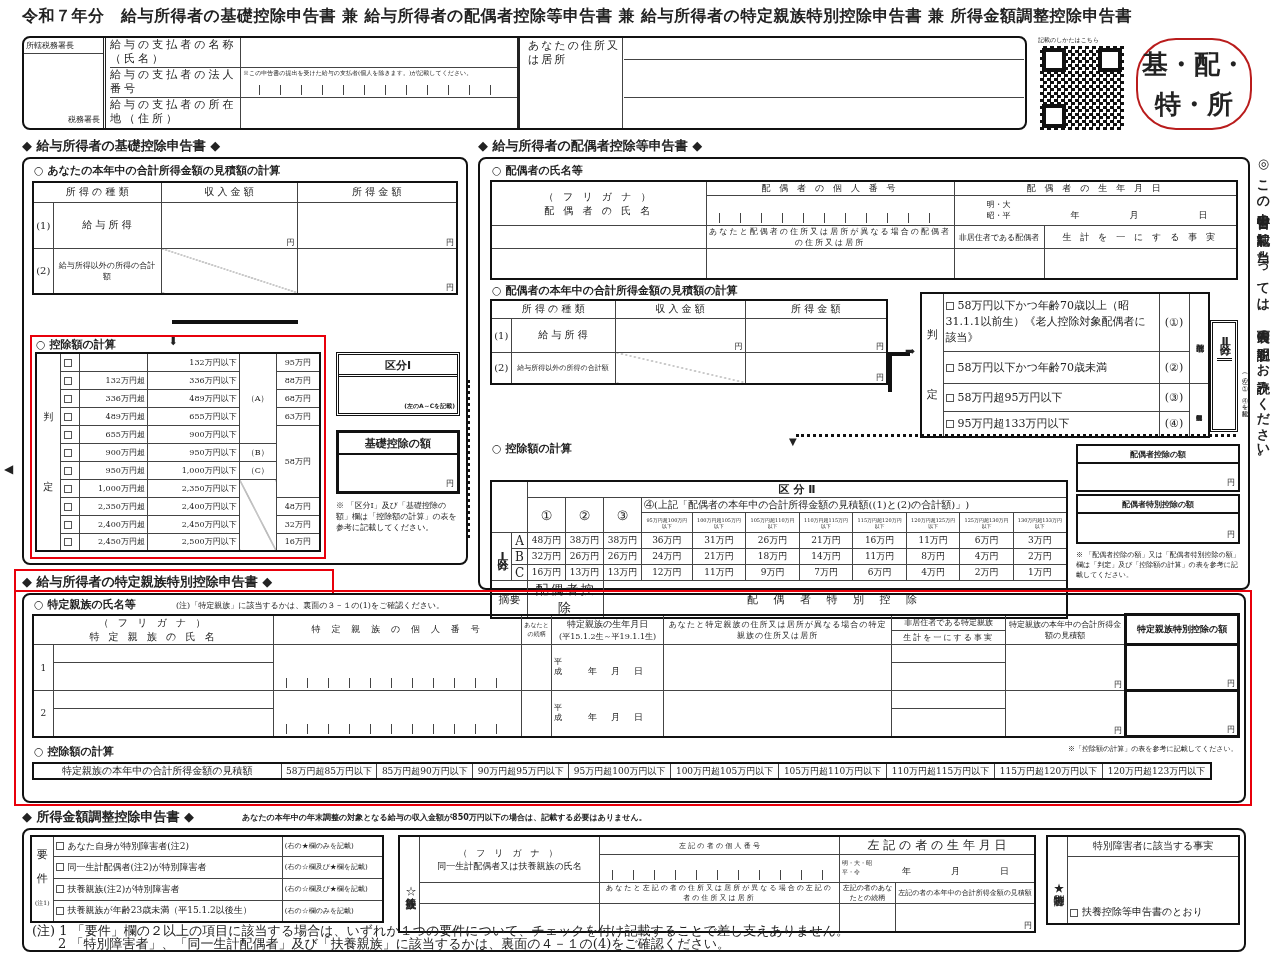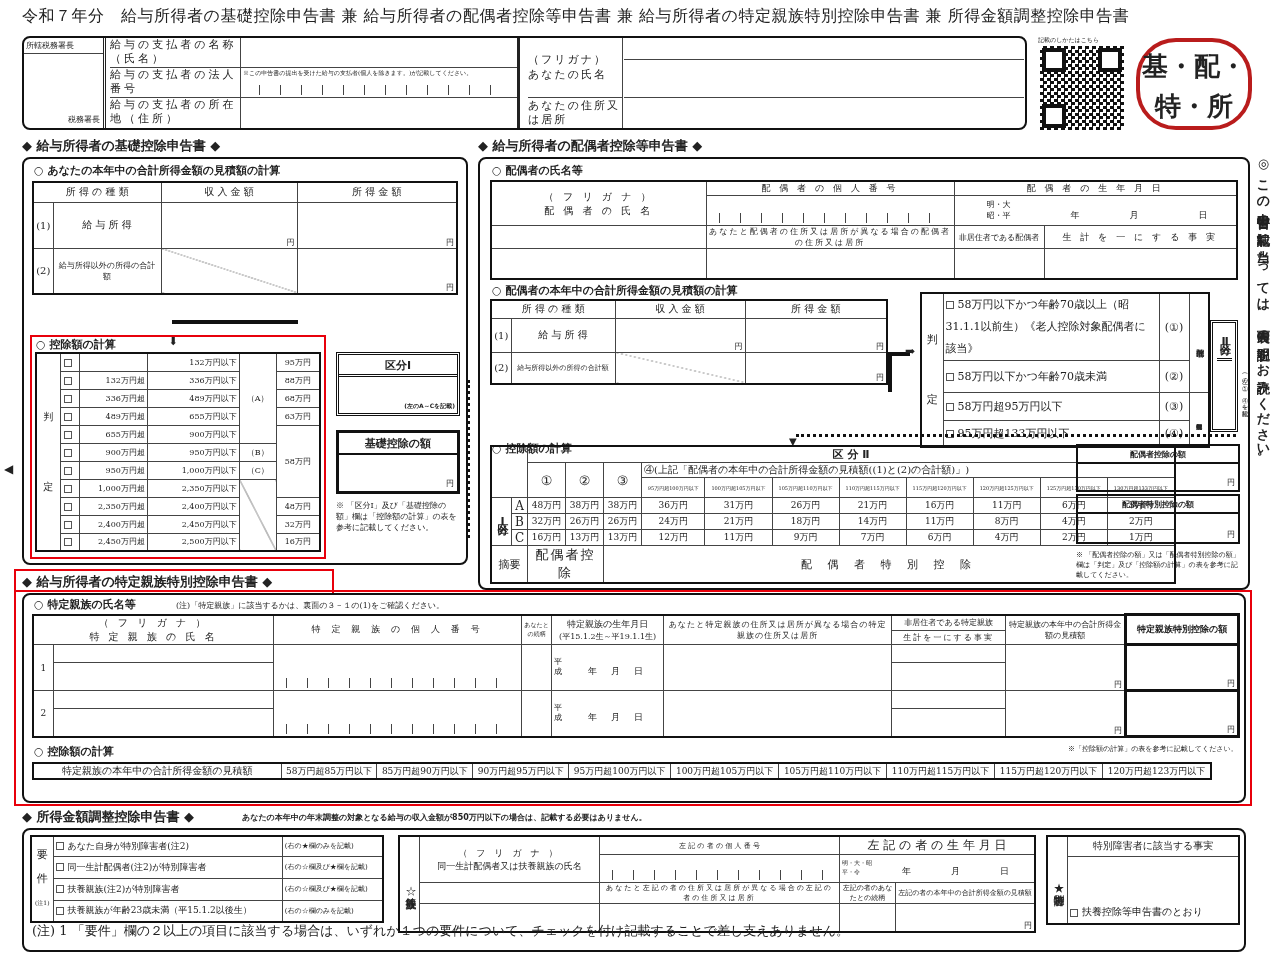--- a/index.html
+++ b/index.html
@@ -1,20 +1,20 @@
 <!DOCTYPE html>
 <html><head>
 <meta charset="utf-8">
 <style>
 *{box-sizing:border-box;margin:0;padding:0}
 body{width:1280px;height:958px;background:#fff;font-family:"DejaVu Serif",serif;color:#222;position:relative;overflow:hidden;font-size:10px}
 .abs{position:absolute}
 .sans{font-family:"DejaVu Sans",sans-serif}
 .b{font-weight:bold}
-.title{left:22px;top:6px;font-size:16px;font-weight:normal;font-family:"DejaVu Sans",sans-serif;letter-spacing:0.5px;white-space:nowrap}
+.title{left:22px;top:6px;font-size:16px;font-weight:bold;font-family:"DejaVu Sans",sans-serif;letter-spacing:0.5px;white-space:nowrap}
 table{border-collapse:collapse;position:absolute}
 td,th{border:1px solid #444;font-weight:normal;padding:0 2px;vertical-align:middle}
 .thick{border:2px solid #111}
 .box{position:absolute;border:2px solid #111;border-radius:8px}
 .sec-h{font-family:"DejaVu Sans",sans-serif;font-weight:bold;font-size:13px;white-space:nowrap}
 .sub-h{font-size:11px;font-weight:bold;white-space:nowrap}
 .sm{font-size:8px}
 .xs{font-size:6px}
 .c{text-align:center}
 .r{text-align:right}
@@ -41,41 +41,37 @@
 </div>
 <div class="abs" style="left:240px;top:38px;width:280px;height:90px;border-left:1px solid #444;border-right:3px solid #222">
   <div style="height:30px;border-bottom:1px solid #444"></div>
   <div style="height:30px;border-bottom:1px solid #444;position:relative">
     <div class="xs" style="padding:1px 2px">※この申告書の提出を受けた給与の支払者(個人を除きます。)が記載してください。</div>
     <div style="position:absolute;bottom:0;left:8px"><span class="tick"></span><span class="tick"></span><span class="tick"></span><span class="tick"></span><span class="tick"></span><span class="tick"></span><span class="tick"></span><span class="tick"></span><span class="tick"></span><span class="tick"></span><span class="tick"></span><span class="tick"></span></div>
   </div>
   <div style="height:30px"></div>
 </div>
 <div class="abs" style="left:528px;top:38px;width:95px;height:90px;font-size:11px;letter-spacing:2px;border-right:1px solid #444">
-  <div style="height:60px;border-bottom:1px solid #444;padding-top:14px">
-    <div>（フリガナ）</div>
-    <div>あなたの氏名</div>
-  </div>
   <div style="line-height:14px;padding-top:1px">あなたの住所又は居所</div>
 </div>
 <div class="abs" style="left:624px;top:38px;width:400px;height:90px">
   <div style="height:22px;border-bottom:1px solid #444"></div>
   <div style="height:38px;border-bottom:1px solid #444"></div>
   <div style="height:30px"></div>
 </div>
 <div class="abs xs" style="left:1038px;top:36px">記載のしかたはこちら</div>
 <div class="abs" style="left:1040px;top:46px;width:84px;height:84px;background:
   linear-gradient(#fff,#fff) 6px 6px/16px 16px no-repeat,
   linear-gradient(#111,#111) 2px 2px/24px 24px no-repeat,
   linear-gradient(#fff,#fff) 62px 6px/16px 16px no-repeat,
   linear-gradient(#111,#111) 58px 2px/24px 24px no-repeat,
   linear-gradient(#fff,#fff) 6px 62px/16px 16px no-repeat,
   linear-gradient(#111,#111) 2px 58px/24px 24px no-repeat,
   repeating-conic-gradient(#111 0 25%,#fff 0 50%) 0 0/7px 7px"></div>
-<div class="abs c sans b" style="left:1136px;top:38px;width:116px;height:92px;border:4px solid #b91c1c;border-radius:40px;font-size:26px;line-height:40px;padding-top:4px">
+<div class="abs c sans b" style="left:1136px;top:38px;width:116px;height:92px;border:2px solid #b91c1c;border-radius:40px;font-size:26px;line-height:40px;padding-top:4px">
   <div>基・配・</div>
   <div>特・所</div>
 </div>
 
 <div class="abs sec-h" style="left:22px;top:137px">◆ 給与所得者の基礎控除申告書 ◆</div>
 <div class="box" style="left:22px;top:157px;width:446px;height:408px"></div>
 <div class="abs sub-h" style="left:34px;top:163px">○ あなたの本年中の合計所得金額の見積額の計算</div>
 <table class="thick" style="left:32px;top:181px;width:426px;font-size:10px">
   <tbody>
       <tr style="height:20px">
@@ -253,21 +249,21 @@
 <div class="abs" style="left:888px;top:352px;width:22px;height:40px;border-top:4px solid #111;border-left:4px solid #111"></div>
 <div class="abs" style="left:905px;top:344px;font-size:12px">➡</div>
 
 <table class="thick" style="left:920px;top:292px;width:290px;font-size:11px">
   <tbody>
       <tr style="height:58px">
         <td rowspan="4" class="c" style="width:22px;line-height:60px">
           <div>判</div>
           <div>定</div>
         </td>
-    <td style="line-height:22px"><span class="chk"></span><span>58万円以下かつ年齢70歳以上（昭31.1.1以前生）《老人控除対象配偶者に該当》</span></td>
+    <td style="line-height:16px"><span class="chk"></span><span>58万円以下かつ年齢70歳以上（昭31.1.1以前生）《老人控除対象配偶者に該当》</span></td>
         <td class="c" style="width:30px">(①)</td>
         <td rowspan="2" class="c xs" style="width:20px;writing-mode:vertical-rl;font-size:8px">配偶者控除</td>
       </tr>
   <tr style="height:32px">
         <td><span class="chk"></span><span>58万円以下かつ年齢70歳未満</span></td>
         <td class="c">(②)</td>
       </tr>
   <tr style="height:28px">
         <td><span class="chk"></span><span>58万円超95万円以下</span></td>
         <td class="c">(③)</td>
@@ -282,21 +278,21 @@
 <div class="abs" style="left:1210px;top:320px;width:28px;height:112px;border:3px double #111">
   <div class="c sans b" style="height:38px;border-bottom:3px double #111;font-size:11px;writing-mode:vertical-rl;margin:0 auto;padding-top:2px">区分Ⅱ</div>
   <div style="height:66px"></div>
 </div>
 <div class="abs xs" style="left:1240px;top:372px;writing-mode:vertical-rl;font-size:6px">(左の①～④を記載)</div>
 
 <div class="abs" style="left:796px;top:434px;width:440px;height:2px;border-top:3px dotted #111"></div>
 <div class="abs" style="left:789px;top:436px;font-size:10px">▼</div>
 
 <div class="abs sub-h" style="left:492px;top:441px">○ 控除額の計算</div>
-<table class="thick" style="left:490px;top:445px;width:686px;font-size:9px">
+<table class="thick" style="left:490px;top:480px;width:578px;font-size:9px">
   <tbody>
       <tr style="height:16px">
         <td colspan="2" rowspan="3" style="width:36px"></td>
         <td colspan="11" class="c sans b" style="font-size:11px">区 分 Ⅱ</td>
       </tr>
   <tr style="height:14px">
         <td rowspan="2" class="c" style="font-size:13px;width:38px">①</td>
         <td rowspan="2" class="c" style="font-size:13px;width:38px">②</td>
         <td rowspan="2" class="c" style="font-size:13px;width:38px">③</td>
         <td colspan="8" style="font-size:10px;white-space:nowrap">④(上記「配偶者の本年中の合計所得金額の見積額((1)と(2)の合計額)」)</td>
@@ -519,13 +515,14 @@
         <td rowspan="2" class="c" style="width:20px;writing-mode:vertical-rl;font-size:11px">★特別障害者</td>
         <td class="c">特別障害者に該当する事実</td>
       </tr>
   <tr style="height:68px">
         <td style="vertical-align:bottom;padding-bottom:4px"><span class="chk"></span><span>扶養控除等申告書のとおり</span></td>
       </tr>
 </tbody>
   </table>
 <div class="abs" style="left:32px;top:924px;font-size:13px;line-height:13px">
   <div>(注) 1 「要件」欄の２以上の項目に該当する場合は、いずれか１つの要件について、チェックを付け記載することで差し支えありません。</div>
+  <div style="padding-left:26px">2 「特別障害者」、「同一生計配偶者」及び「扶養親族」に該当するかは、裏面の４－１の(4)をご確認ください。</div>
 </div>
 
 </body></html>

